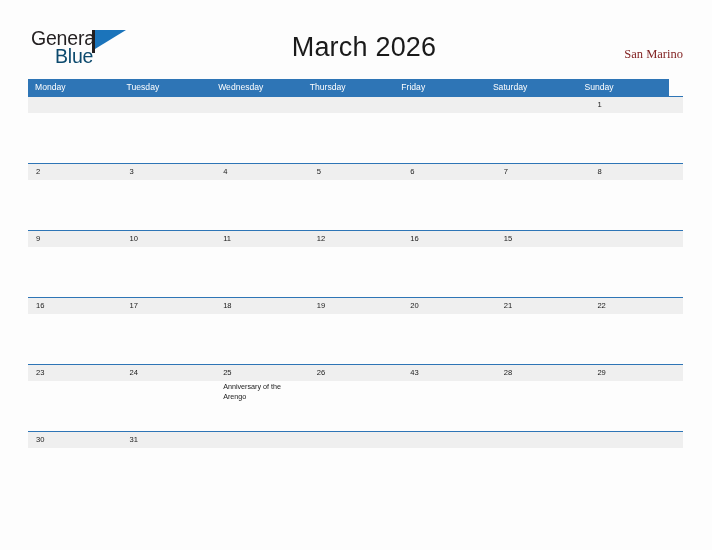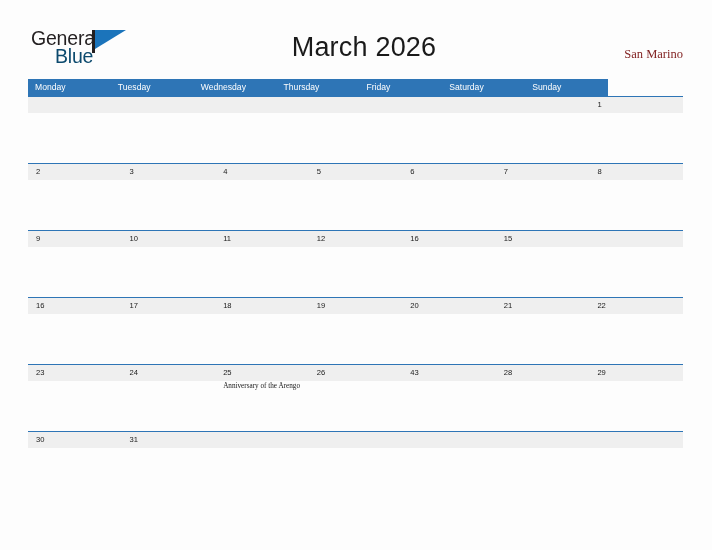--- a/index.html
+++ b/index.html
@@ -107,21 +107,21 @@
   
   .calendar {
     position: absolute;
     left: 28px;
     top: 79px;
     width: 655px;
   }
 
   .weekday-row {
     display: flex;
-    width: 580px;
+    width: 641px;
     height: 17px;
     background: #2e75b6;
   }
   .weekday-cell {
     width: 93.571px;
     height: 17px;
     line-height: 17px;
     color: #ffffff;
     font-size: 8.6px;
     padding-left: 7px;
@@ -169,21 +169,21 @@
     font-size: 7.6px;
     color: #1a1a1a;
     font-family: "Liberation Sans", sans-serif;
   }
   .day-events {
     position: relative;
     margin-top: 1px;
     font-size: 7.2px;
     line-height: 9.6px;
     color: #1a1a1a;
-    font-family: Liberation Serif, serif;
+    font-family: Liberation Sans, sans-serif;
     word-wrap: break-word;
   }
   .day-event {
     display: block;
   }
 </style>
 </head>
 <body>
 
 <div class="page">

